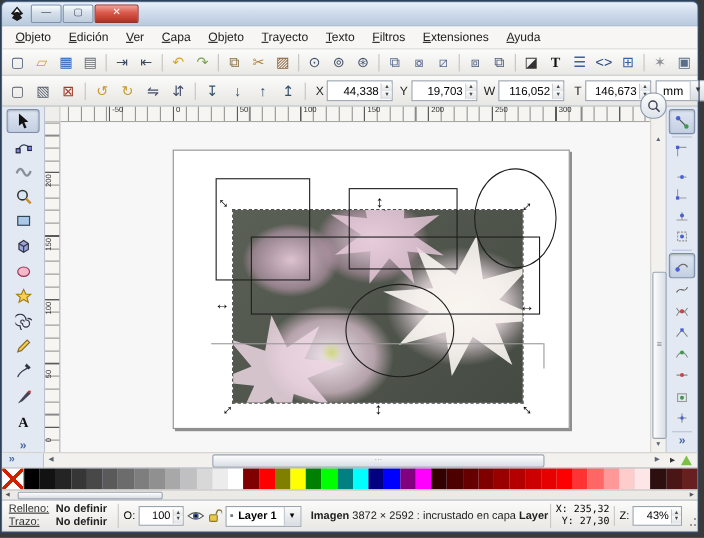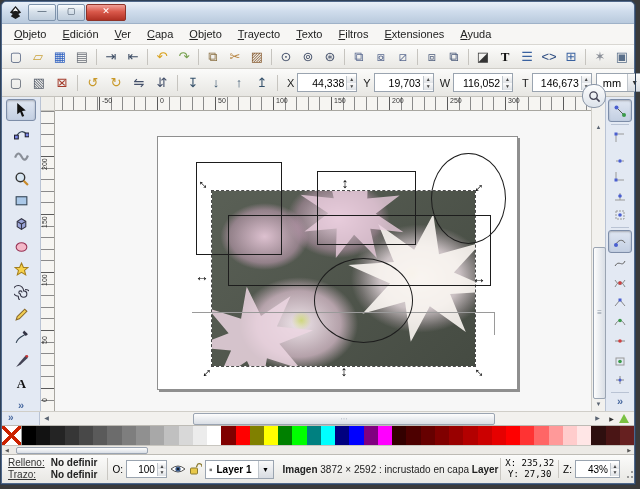--- a/index.html
+++ b/index.html
@@ -88,21 +88,21 @@
   .sb-sep{width:1px;height:22px;background:#c9c7c2;margin:0 4px;}
   .opacity{display:flex;align-items:center;gap:3px;}
   .minispin{display:flex;border:1px solid #9aa4b0;background:#fff;height:16px;align-items:center;}
   .minispin .val{width:26px;text-align:right;padding:0 2px;}
   .minispin .arrows{display:flex;flex-direction:column;border-left:1px solid #c0c6cc;}
   .minispin .arrows div{font-size:5px;line-height:6.5px;width:8px;text-align:center;color:#444;background:linear-gradient(#fafafa,#dfe2e6);}
   .layerbox{display:flex;align-items:center;border:1px solid #9aa4b0;background:#fff;height:17px;margin:0 3px;}
   .layerbox .lval{padding:0 6px 0 4px;font-weight:bold;}
   .layerbox .caret{width:14px;text-align:center;background:linear-gradient(#fafafa,#d8dce2);border-left:1px solid #c0c6cc;font-size:7px;line-height:17px;}
   .message{flex:1;min-width:0;white-space:nowrap;overflow:hidden;padding-left:6px;color:#222;}
-  .xyblock{font-family:"DejaVu Sans Mono",monospace;font-size:9px;line-height:11px;text-align:center;padding:0 4px;border-left:1px solid #c9c7c2;}
+  .xyblock{font-family:"DejaVu Sans Mono",monospace;font-size:9px;line-height:11px;text-align:right;padding:0 4px;border-left:1px solid #c9c7c2;}
   .zblock{display:flex;align-items:center;gap:3px;padding:0 4px;border-left:1px solid #c9c7c2;}
   .grip{width:10px;height:100%;background:
     radial-gradient(circle 1px at 8px 22px,#999 99%,transparent),
     radial-gradient(circle 1px at 8px 17px,#999 99%,transparent),
     radial-gradient(circle 1px at 4px 22px,#999 99%,transparent);}
   .bind-b{font-weight:bold;}
 </style>
 </head>
 <body>
 

